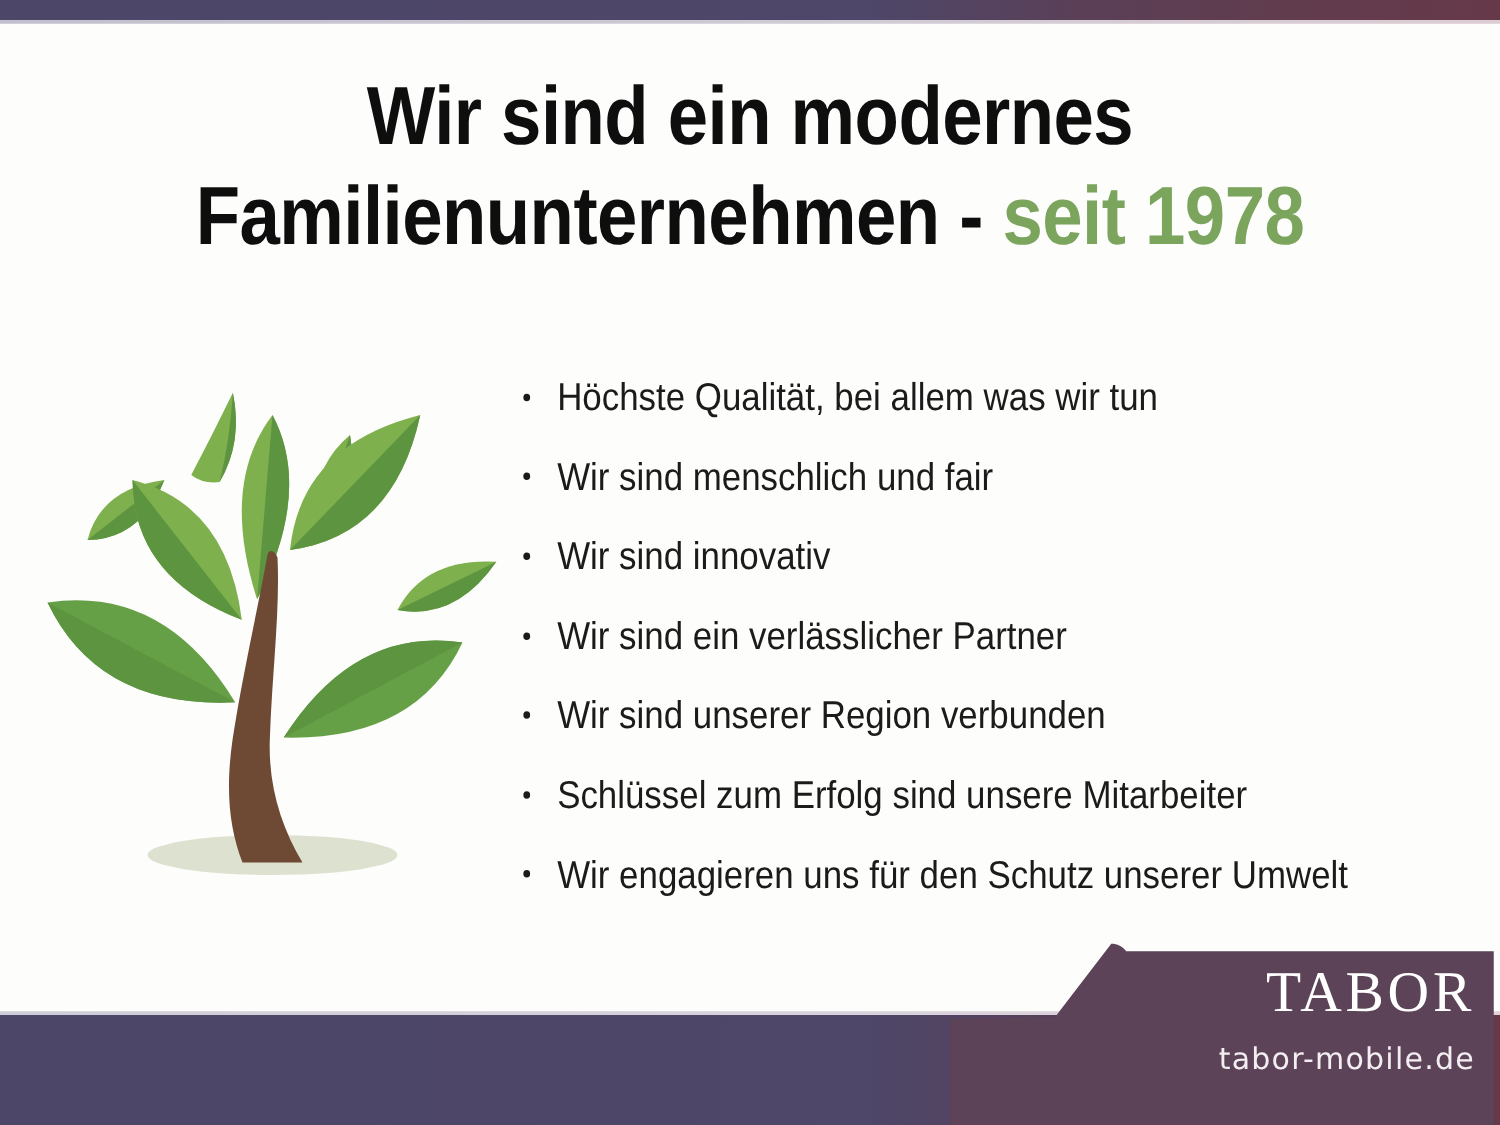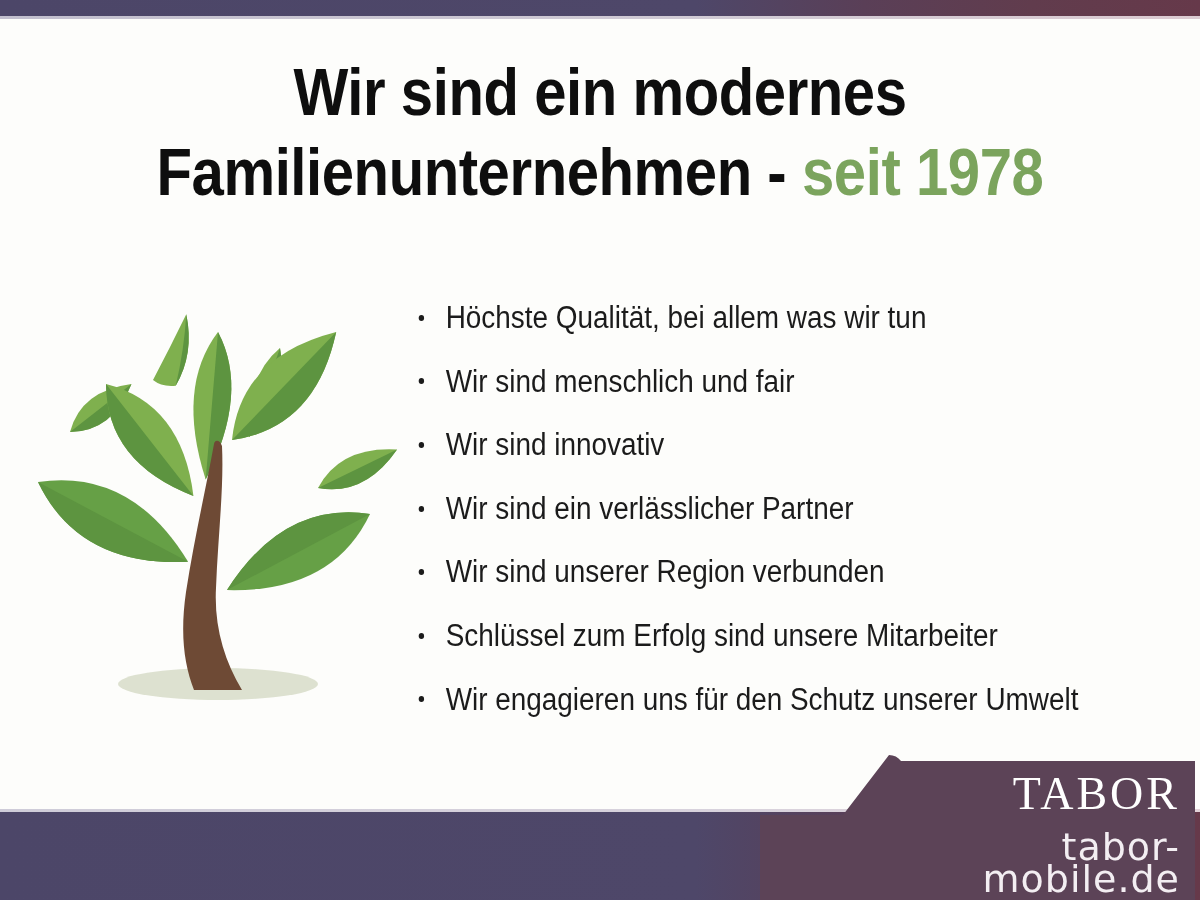--- a/index.html
+++ b/index.html
@@ -143,21 +143,21 @@
     font-weight: 400;
     font-size: 46px;
     line-height: 62px;
     letter-spacing: 3px;
     color: #ffffff;
   }
   .brand-url {
     display: block;
     margin-top: 6px;
     font-family: "DejaVu Sans", sans-serif;
-    font-size: 38px;
+    font-size: 24px;
     line-height: 32px;
     letter-spacing: 1px;
     color: #f3eef2;
   }
 </style>
 </head>
 <body>
 
 <div class="slide">
 

